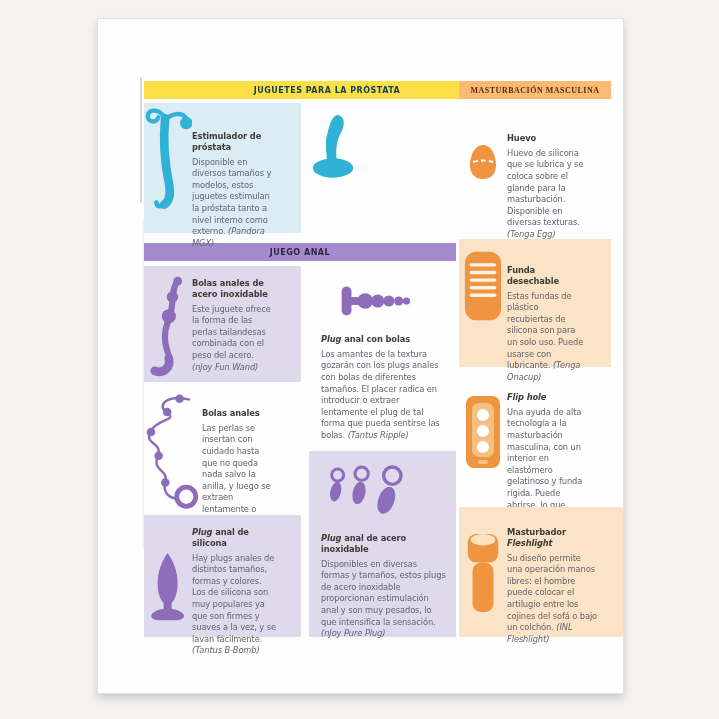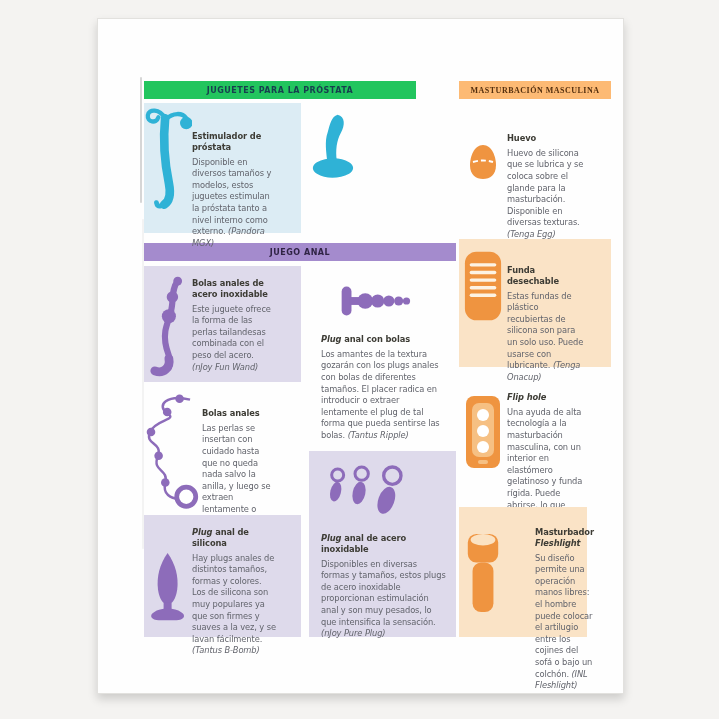--- a/index.html
+++ b/index.html
@@ -14,21 +14,21 @@
     box-shadow:0 5px 9px rgba(0,0,0,.16);
   }
   .crease{position:absolute;border-radius:2px;}
   #crease-top{left:42px;top:58px;width:2px;height:126px;background:rgba(110,110,110,.28);}
   #crease-mid{left:44px;top:200px;width:2px;height:330px;background:rgba(120,120,120,.08);}
 
   .hdr{
     position:absolute;height:18px;display:flex;align-items:center;justify-content:center;
     font-size:8px;font-weight:bold;letter-spacing:.5px;
   }
-  #hdr-prostata{left:46px;top:62px;width:272px;background:#22c55e;color:#17404f;}
+  #hdr-prostata{left:46px;top:62px;width:272px;background:#fde047;color:#17404f;padding-left:47px;}
   #hdr-mast{left:361px;top:62px;width:152px;background:#fdba74;color:#55300f;font-family:Liberation Serif, serif;}
   #hdr-anal{left:46px;top:224px;width:312px;background:#a48bcd;color:#2f2344;}
 
   .cell{position:absolute;box-sizing:border-box;}
   .side{display:flex;}
   .icon-col{flex:0 0 48px;display:flex;justify-content:center;align-items:flex-start;}
   .text-col{flex:1;padding-right:25px;}
   .top{padding:12px 10px 0 12px;}
   .title{font-size:8.3px;font-weight:bold;color:#3d3c35;line-height:1.3;margin-bottom:4px;letter-spacing:-.1px;}
   .body{font-size:8.3px;color:#62646c;line-height:1.4;letter-spacing:-.1px;}
@@ -57,21 +57,21 @@
   #cell-beads .text-col{padding-top:16px;}
   #cell-fliphole{left:361px;top:363px;width:152px;height:124px;}
   #cell-fliphole .icon-col{padding-top:12px;}
   #cell-fliphole .text-col{padding-top:10px;}
 
   #cell-bbomb{left:46px;top:496px;width:157px;height:122px;background:#dedaeb;}
   #cell-bbomb .icon-col{padding-top:32px;}
   #cell-bbomb .text-col{padding-top:12px;}
   #cell-pureplug{left:211px;top:432px;width:147px;height:186px;background:#dedaeb;}
   #cell-pureplug .top-icon{margin:2px 0 8px 6px;}
-  #cell-fleshlight{left:361px;top:488px;width:128px;height:130px;background:#fae3c6;gap:28px;}
+  #cell-fleshlight{left:361px;top:488px;width:164px;height:130px;background:#fae3c6;}
   #cell-fleshlight .icon-col{padding-top:22px;}
   #cell-fleshlight .text-col{padding-top:20px;}
 </style>
 </head>
 <body>
 
 <div class="page">
   <div class="crease" id="crease-top"></div>
   <div class="crease" id="crease-mid"></div>
 

